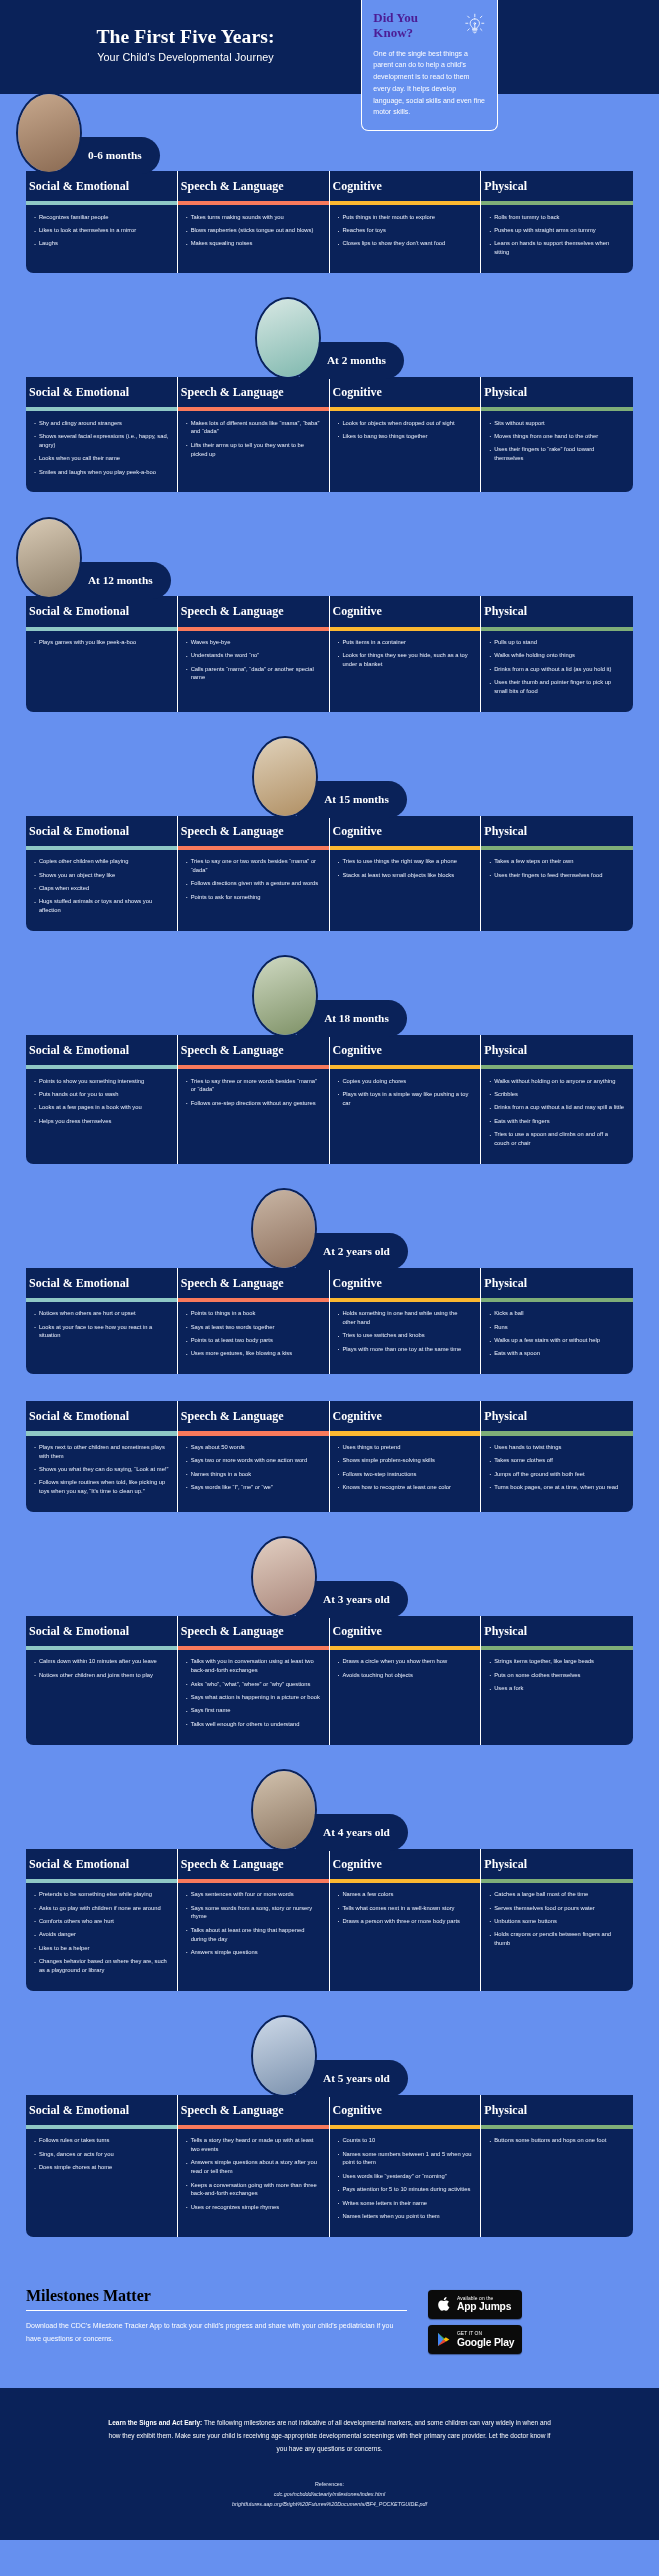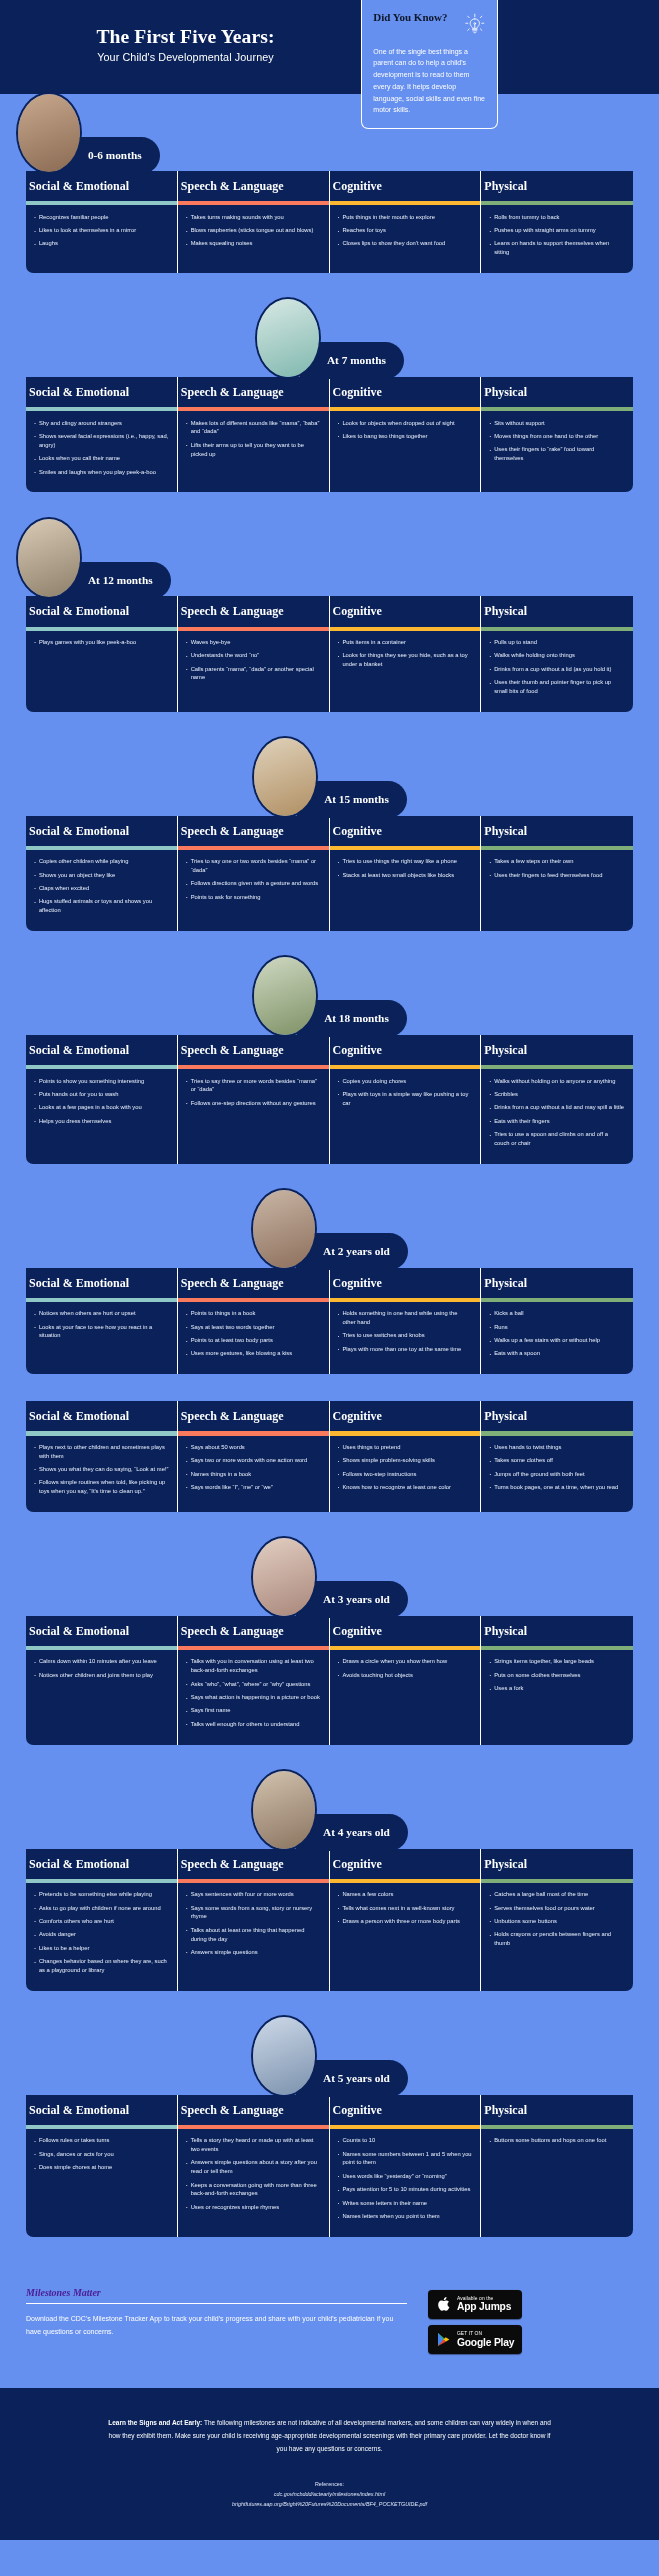--- a/index.html
+++ b/index.html
@@ -46,23 +46,23 @@
     background: #6690ef;
     border: 1px solid #ffffff;
     border-top: none;
     border-radius: 0 0 7.2px 7.2px;
     padding: 11.3px 11.3px 12.4px 11.3px;
   }
   .dyk-head { display: flex; align-items: flex-start; gap: 5.2px; }
   .dyk-title {
     font-family: "Liberation Serif", serif;
     font-weight: 700;
-    font-size: 11px;
+    font-size: 13px;
     line-height: 1.12;
-    color: #0f172a;
+    color: #4c1d95;
     flex: 1;
   }
   .bulb { flex: 0 0 20.6px; padding-top: 2.1px; }
   .dyk-body {
     margin-top: 7.2px;
     font-size: 7px;
     line-height: 1.68;
     color: #fff;
   }
 
@@ -158,23 +158,22 @@
   }
 
   .gap { height: 27px; }
 
   
   .mm { padding: 23px 26px 28px 26px; display: flex; align-items: flex-start; }
   .mm-left { flex: 1 1 auto; max-width: 381px; }
   .mm-title {
     font-family: "Liberation Serif", serif;
     font-weight: 700;
-    font-size: 10px;
-    color: #4c1d95;
-    font-style: italic;
+    font-size: 16px;
+    color: #000000;
   }
   .mm-rule { height: 1.5px; background: #fff; margin: 5.2px 0 8.2px 0; width: 100%; }
   .mm-text { font-size: 7px; line-height: 1.85; color: #ffffff; }
   .mm-right { flex: 0 0 103px; padding-left: 20.6px; padding-top: 3.1px; }
 
   .store {
     width: 94px; height: 29px;
     background: #0b0b0b;
     border-radius: 4.1px;
     display: flex;
@@ -314,21 +313,21 @@
           </div>
         </div>
         <div class="gap"></div>
       </div>
       <div class="section">
         <div class="agehead center">
           <div class="agehead-group">
             <div class="photo">
               <div class="img" style="background:linear-gradient(160deg,#d8e8e4 0%,#7fb8ae 100%)"></div>
             </div>
-            <div class="agepill">At 7 months</div>
+            <div class="agepill">At 2 months</div>
           </div>
         </div>
         <div class="band">
           <div class="tbl">
             <div class="col">
               <div class="colhead">Social &amp; Emotional</div>
               <div class="accent" style="background: rgb(143, 200, 198);"></div>
               <div class="collist">
                 <ul>
                   <li>Shy and clingy around strangers</li>

